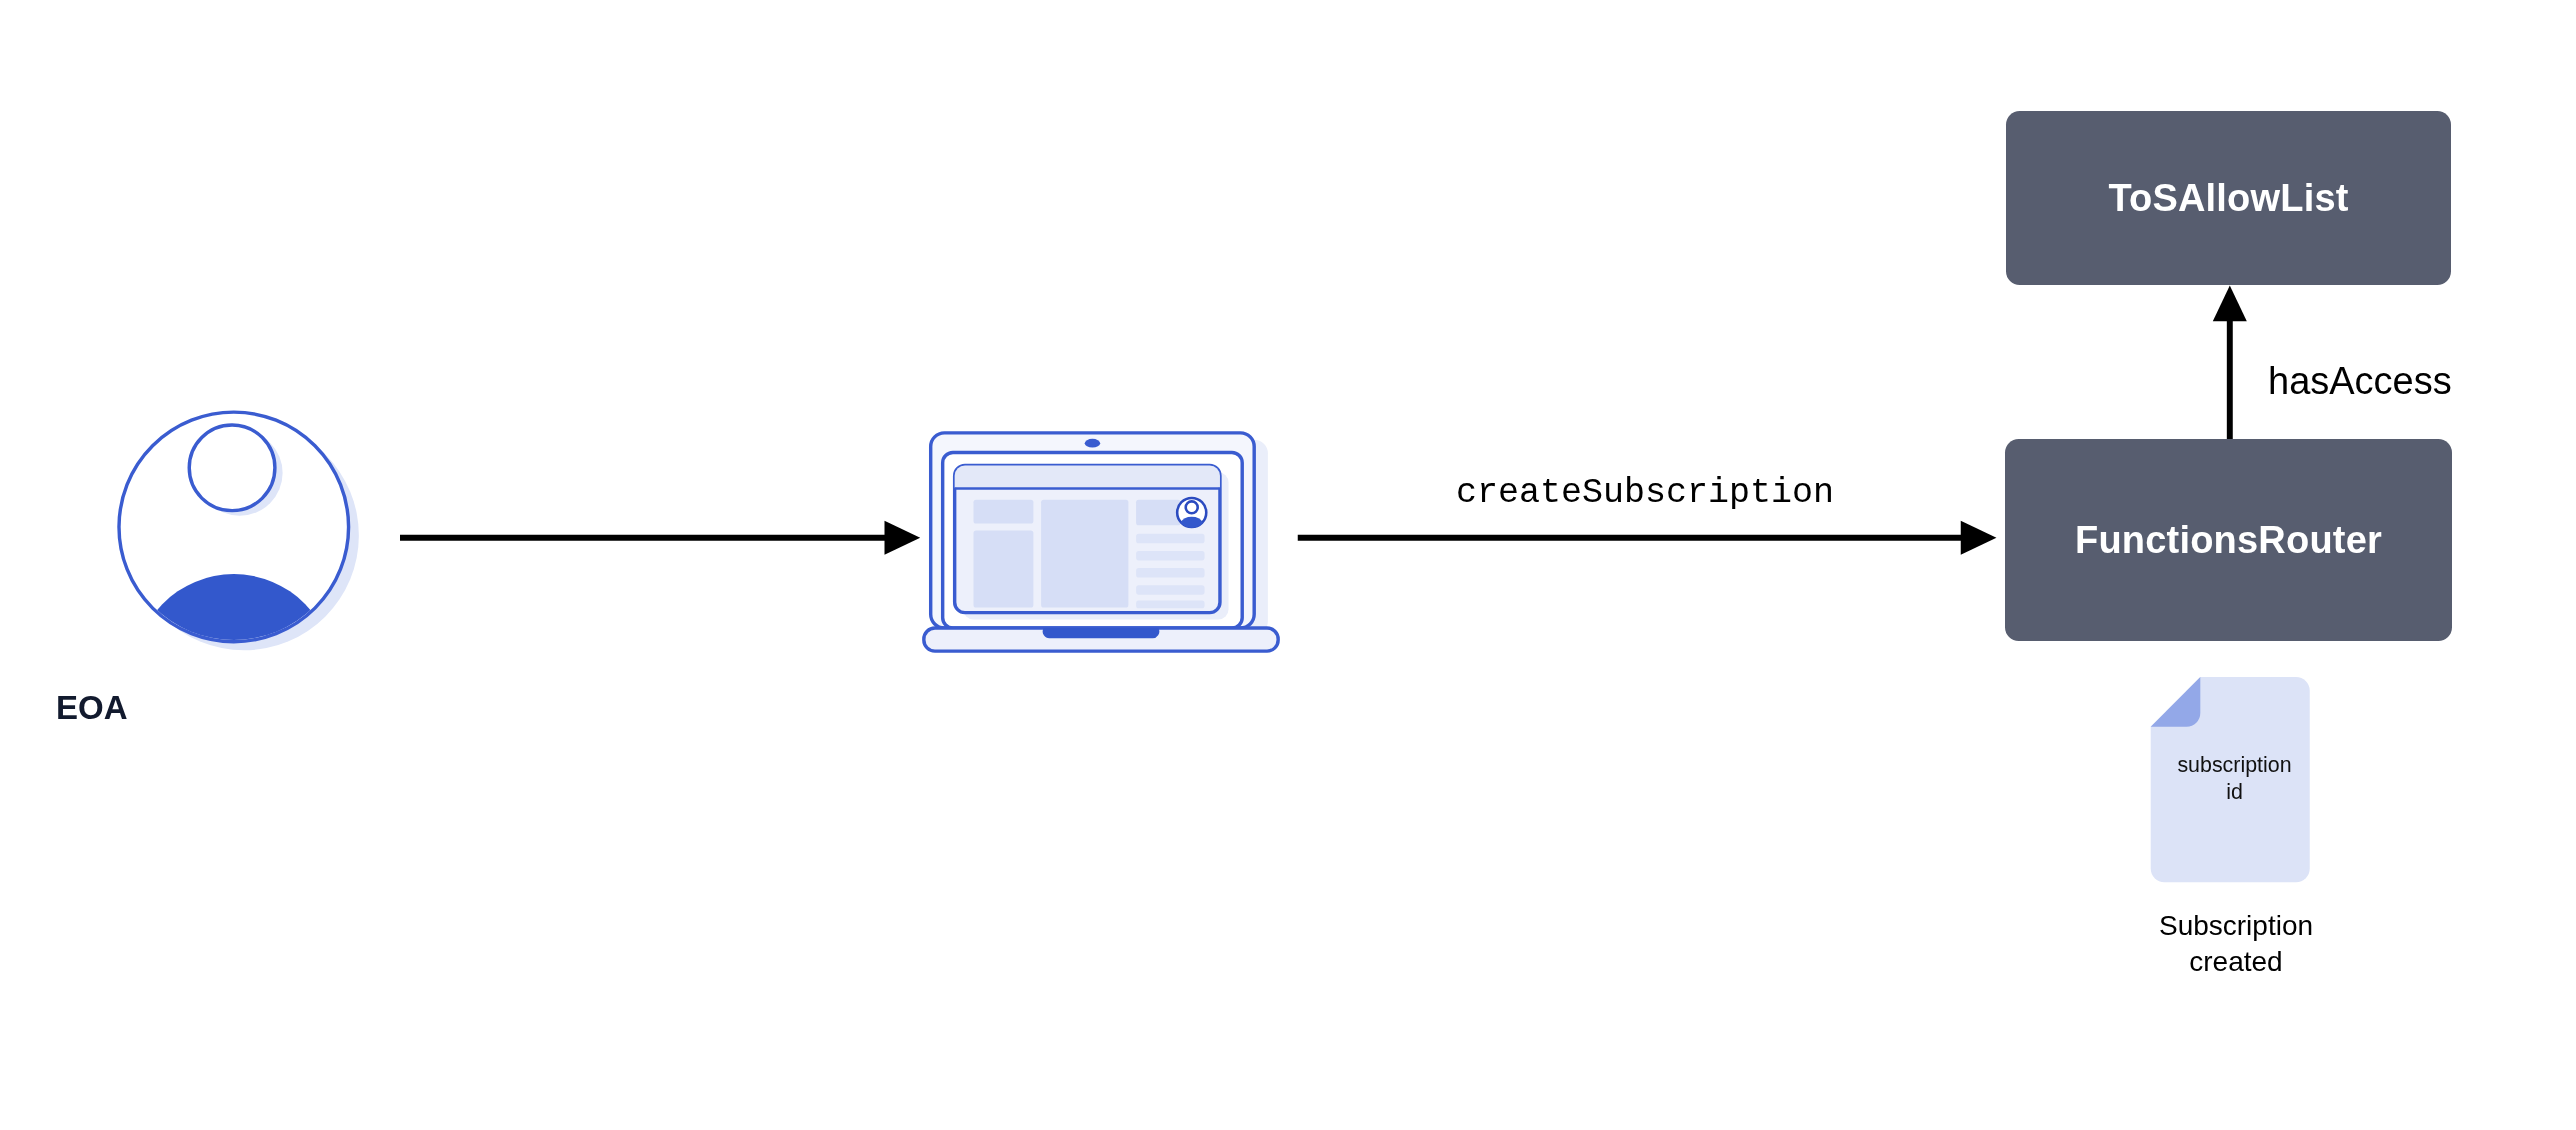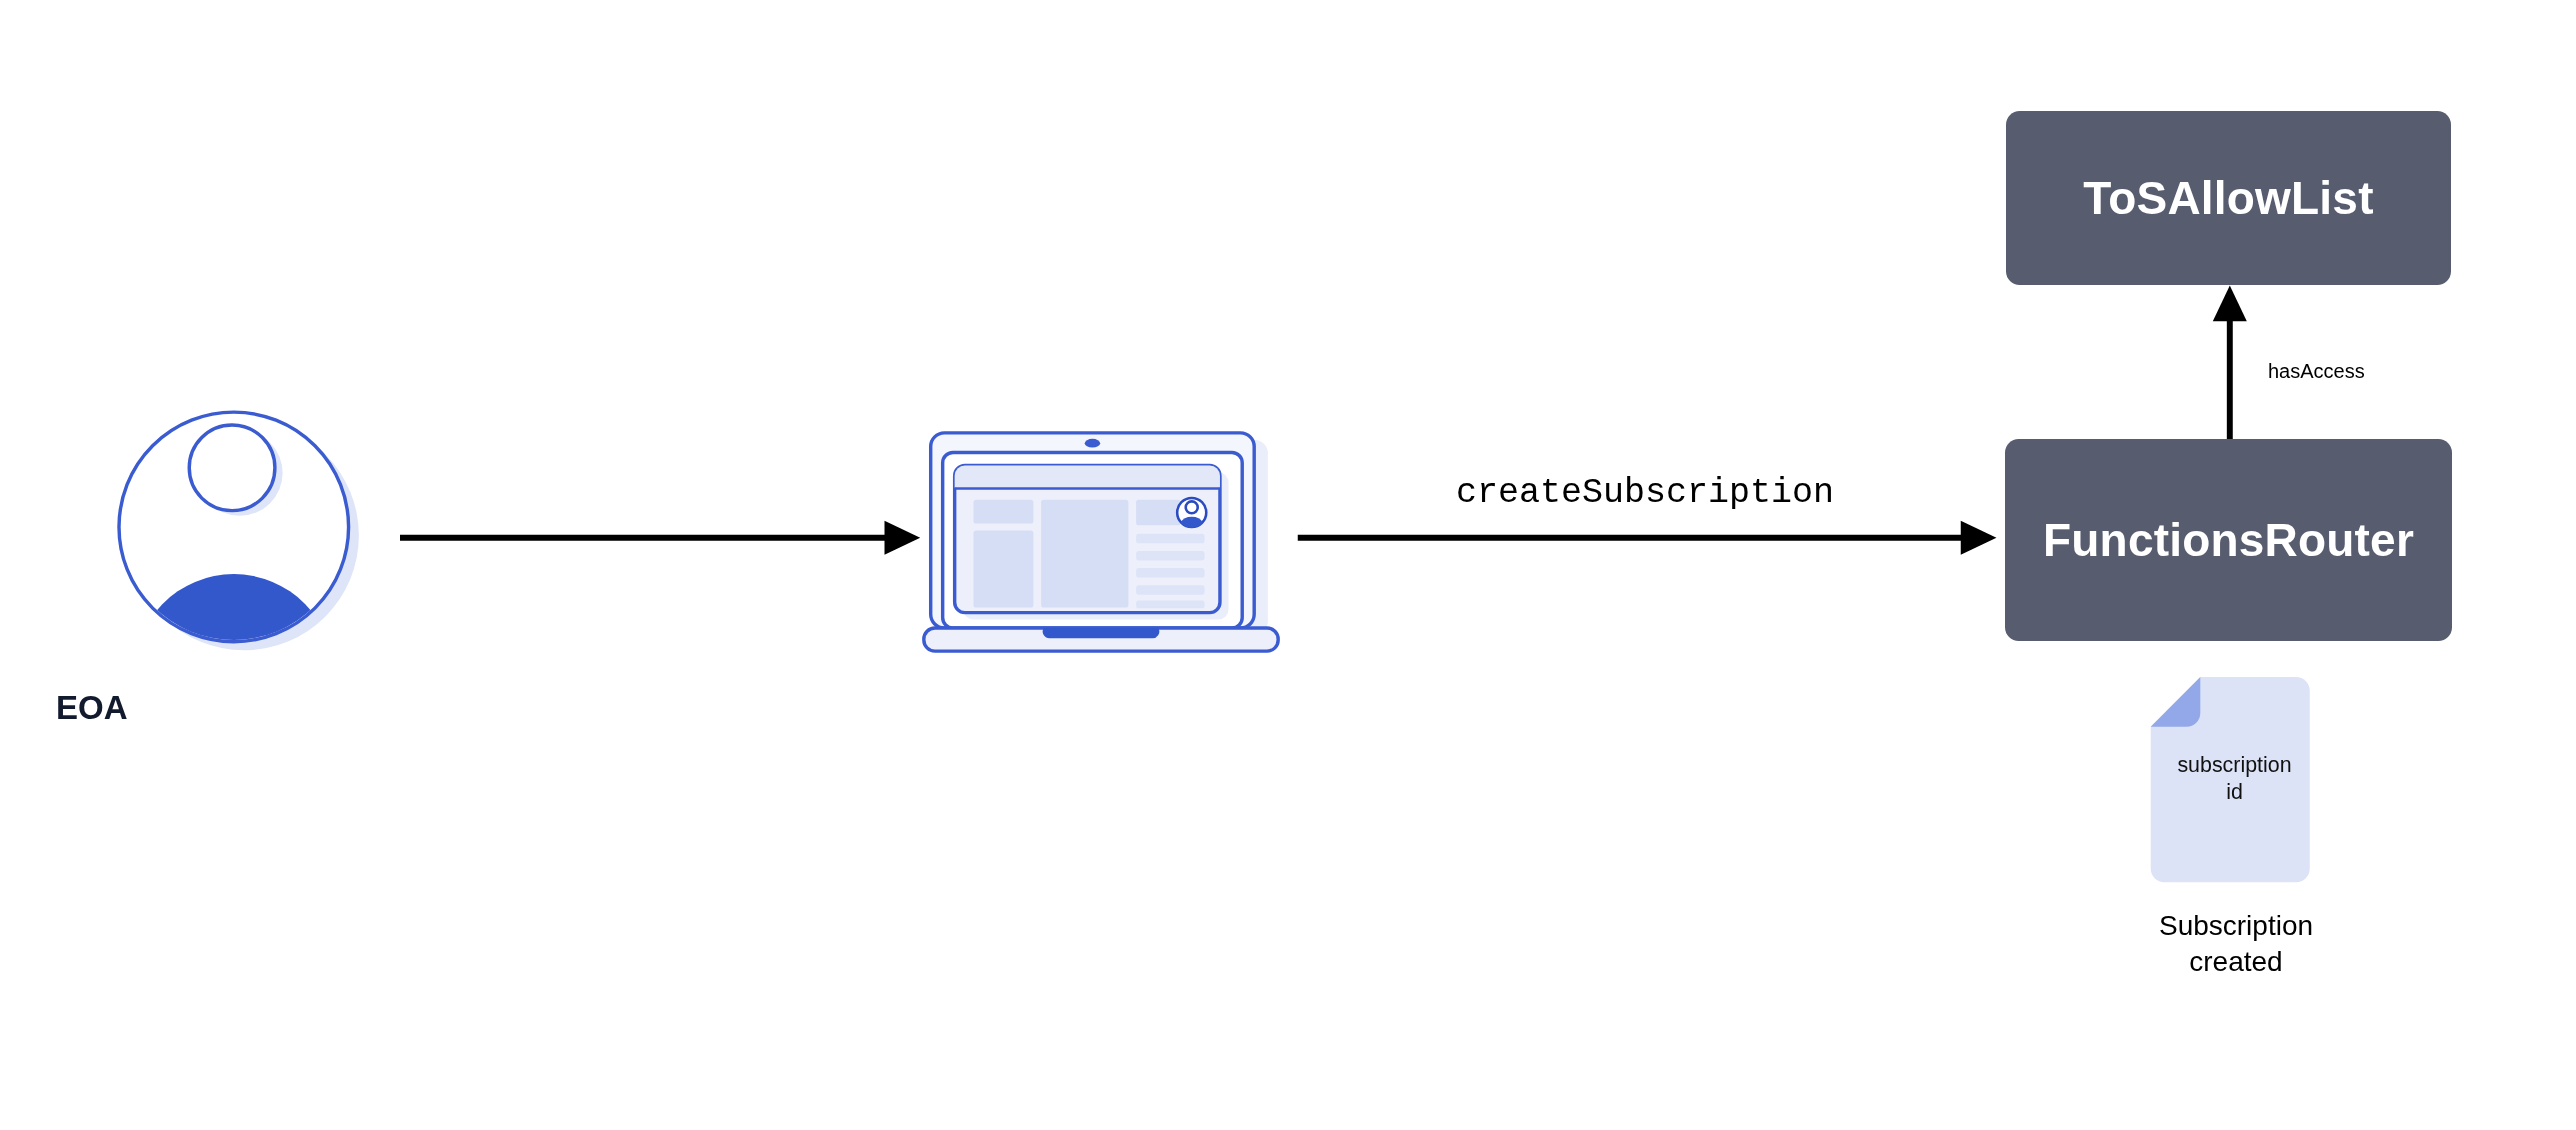--- a/index.html
+++ b/index.html
@@ -27,21 +27,21 @@
     background: #575D6F;
     border-radius: 13.7px;
     display: flex;
     align-items: center;
     justify-content: center;
   }
   .contract-label {
     color: #ffffff;
     font-family: "Liberation Sans", sans-serif;
     font-weight: bold;
-    font-size: 46px;
+    font-size: 38px;
     letter-spacing: 0.2px;
     white-space: nowrap;
   }
 
   #box-tos  { left: 2006px; top: 111px; width: 445px; height: 174px; }
   #box-fr   { left: 2005px; top: 439px; width: 447px; height: 202px; }
 
   
   .node-caption {
     position: absolute;
@@ -57,21 +57,21 @@
   .edge-label-mono {
     position: absolute;
     font-family: "Liberation Mono", monospace;
     font-size: 35px;
     color: #000000;
     white-space: nowrap;
   }
   .edge-label-sans {
     position: absolute;
     font-family: "Liberation Sans", sans-serif;
-    font-size: 20px;
+    font-size: 38px;
     color: #000000;
     white-space: nowrap;
   }
 
   
   .doc-text {
     position: absolute;
     text-align: center;
     font-family: "Liberation Sans", sans-serif;
     font-size: 21.4px;

